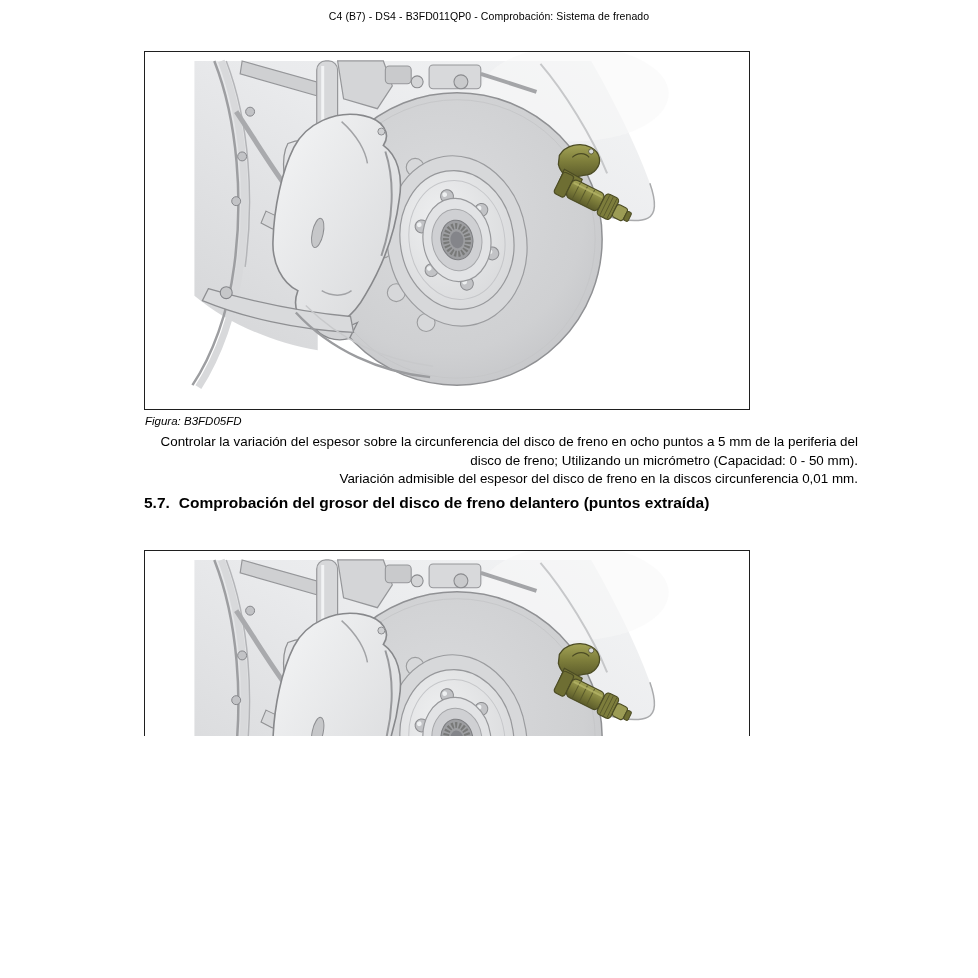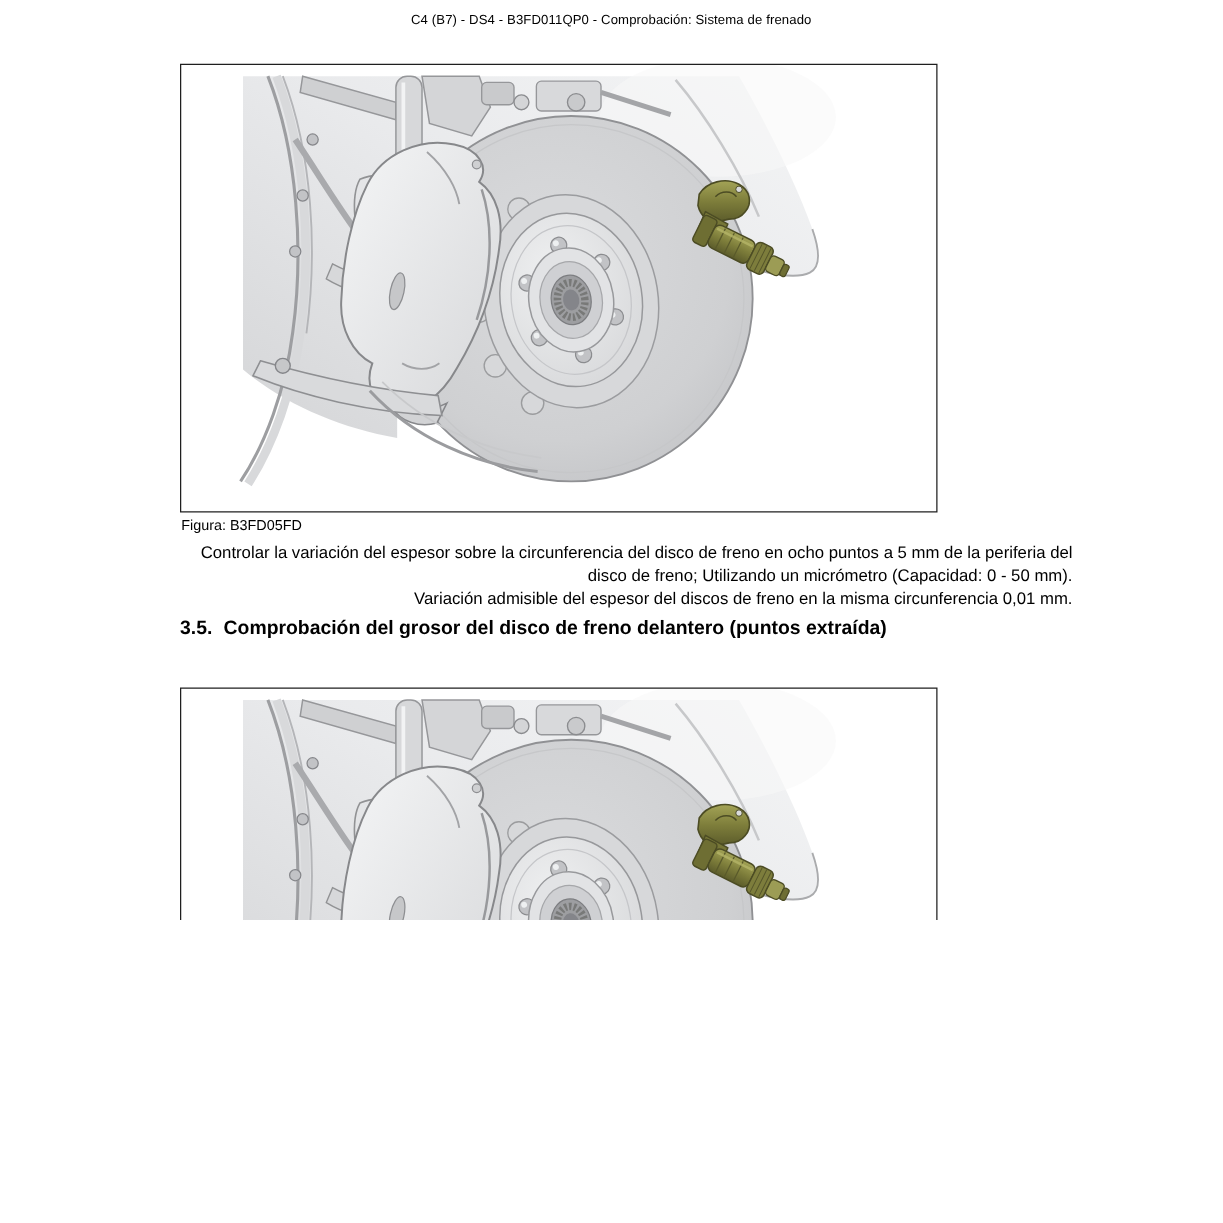--- a/index.html
+++ b/index.html
@@ -13,21 +13,21 @@
     text-align:center; font-size:10.5px; color:#000; letter-spacing:.1px;
   }
   .fig-box {
     position:absolute; left:144px; width:606px; height:359px;
     border:1px solid #1f1f1f; background:#fff; overflow:hidden;
   }
   .fig-box svg { display:block; width:100%; height:100%; }
   #fig1 { top:51px; }
   #fig2 { top:550px; }
   .fig-caption {
-    position:absolute; left:145px; font-size:11.5px; color:#000;
+    position:absolute; left:145px; font-size:11.5px; color:#000;font-style:italic;
   }
   #caption1 { top:415px; }
   #caption2 { top:917px; }
   .text-block {
     position:absolute; left:144px; width:714px;
     font-size:13.4px; line-height:18.6px; color:#000;
   }
   #intro-block { top:433px;text-align:right; }
   #closing-block { top:939px; }
   .text-block p { margin:0; }
@@ -189,25 +189,25 @@
         </symbol>
       </defs>
       <use href="#brakefig"></use>
     </svg>
   </figure>
 
   <div class="fig-caption" id="caption1">Figura: B3FD05FD</div>
 
   <div class="text-block" id="intro-block">
     <p>Controlar la variación del espesor sobre la circunferencia del disco de freno en ocho puntos a 5 mm de la periferia del disco de freno; Utilizando un micrómetro (Capacidad: 0 - 50 mm).</p>
-    <p>Variación admisible del espesor del discos de freno en la misma circunferencia 0,01 mm.</p>
+    <p>Variación admisible del espesor del disco de freno en la discos circunferencia 0,01 mm.</p>
   </div>
 
   <h3 class="section-heading">
-    <span class="sec-num">3.5.</span><span>Comprobación del grosor del disco de freno delantero (puntos extraída)</span>
+    <span class="sec-num">5.7.</span><span>Comprobación del grosor del disco de freno delantero (puntos extraída)</span>
   </h3>
 
   <figure class="fig-box" id="fig2">
     <svg viewBox="0 0 604 359" preserveAspectRatio="xMidYMid meet">
       <use href="#brakefig"></use>
     </svg>
   </figure>
 
   <div class="fig-caption" id="caption2">Figura: B3FD05FD</div>
 

